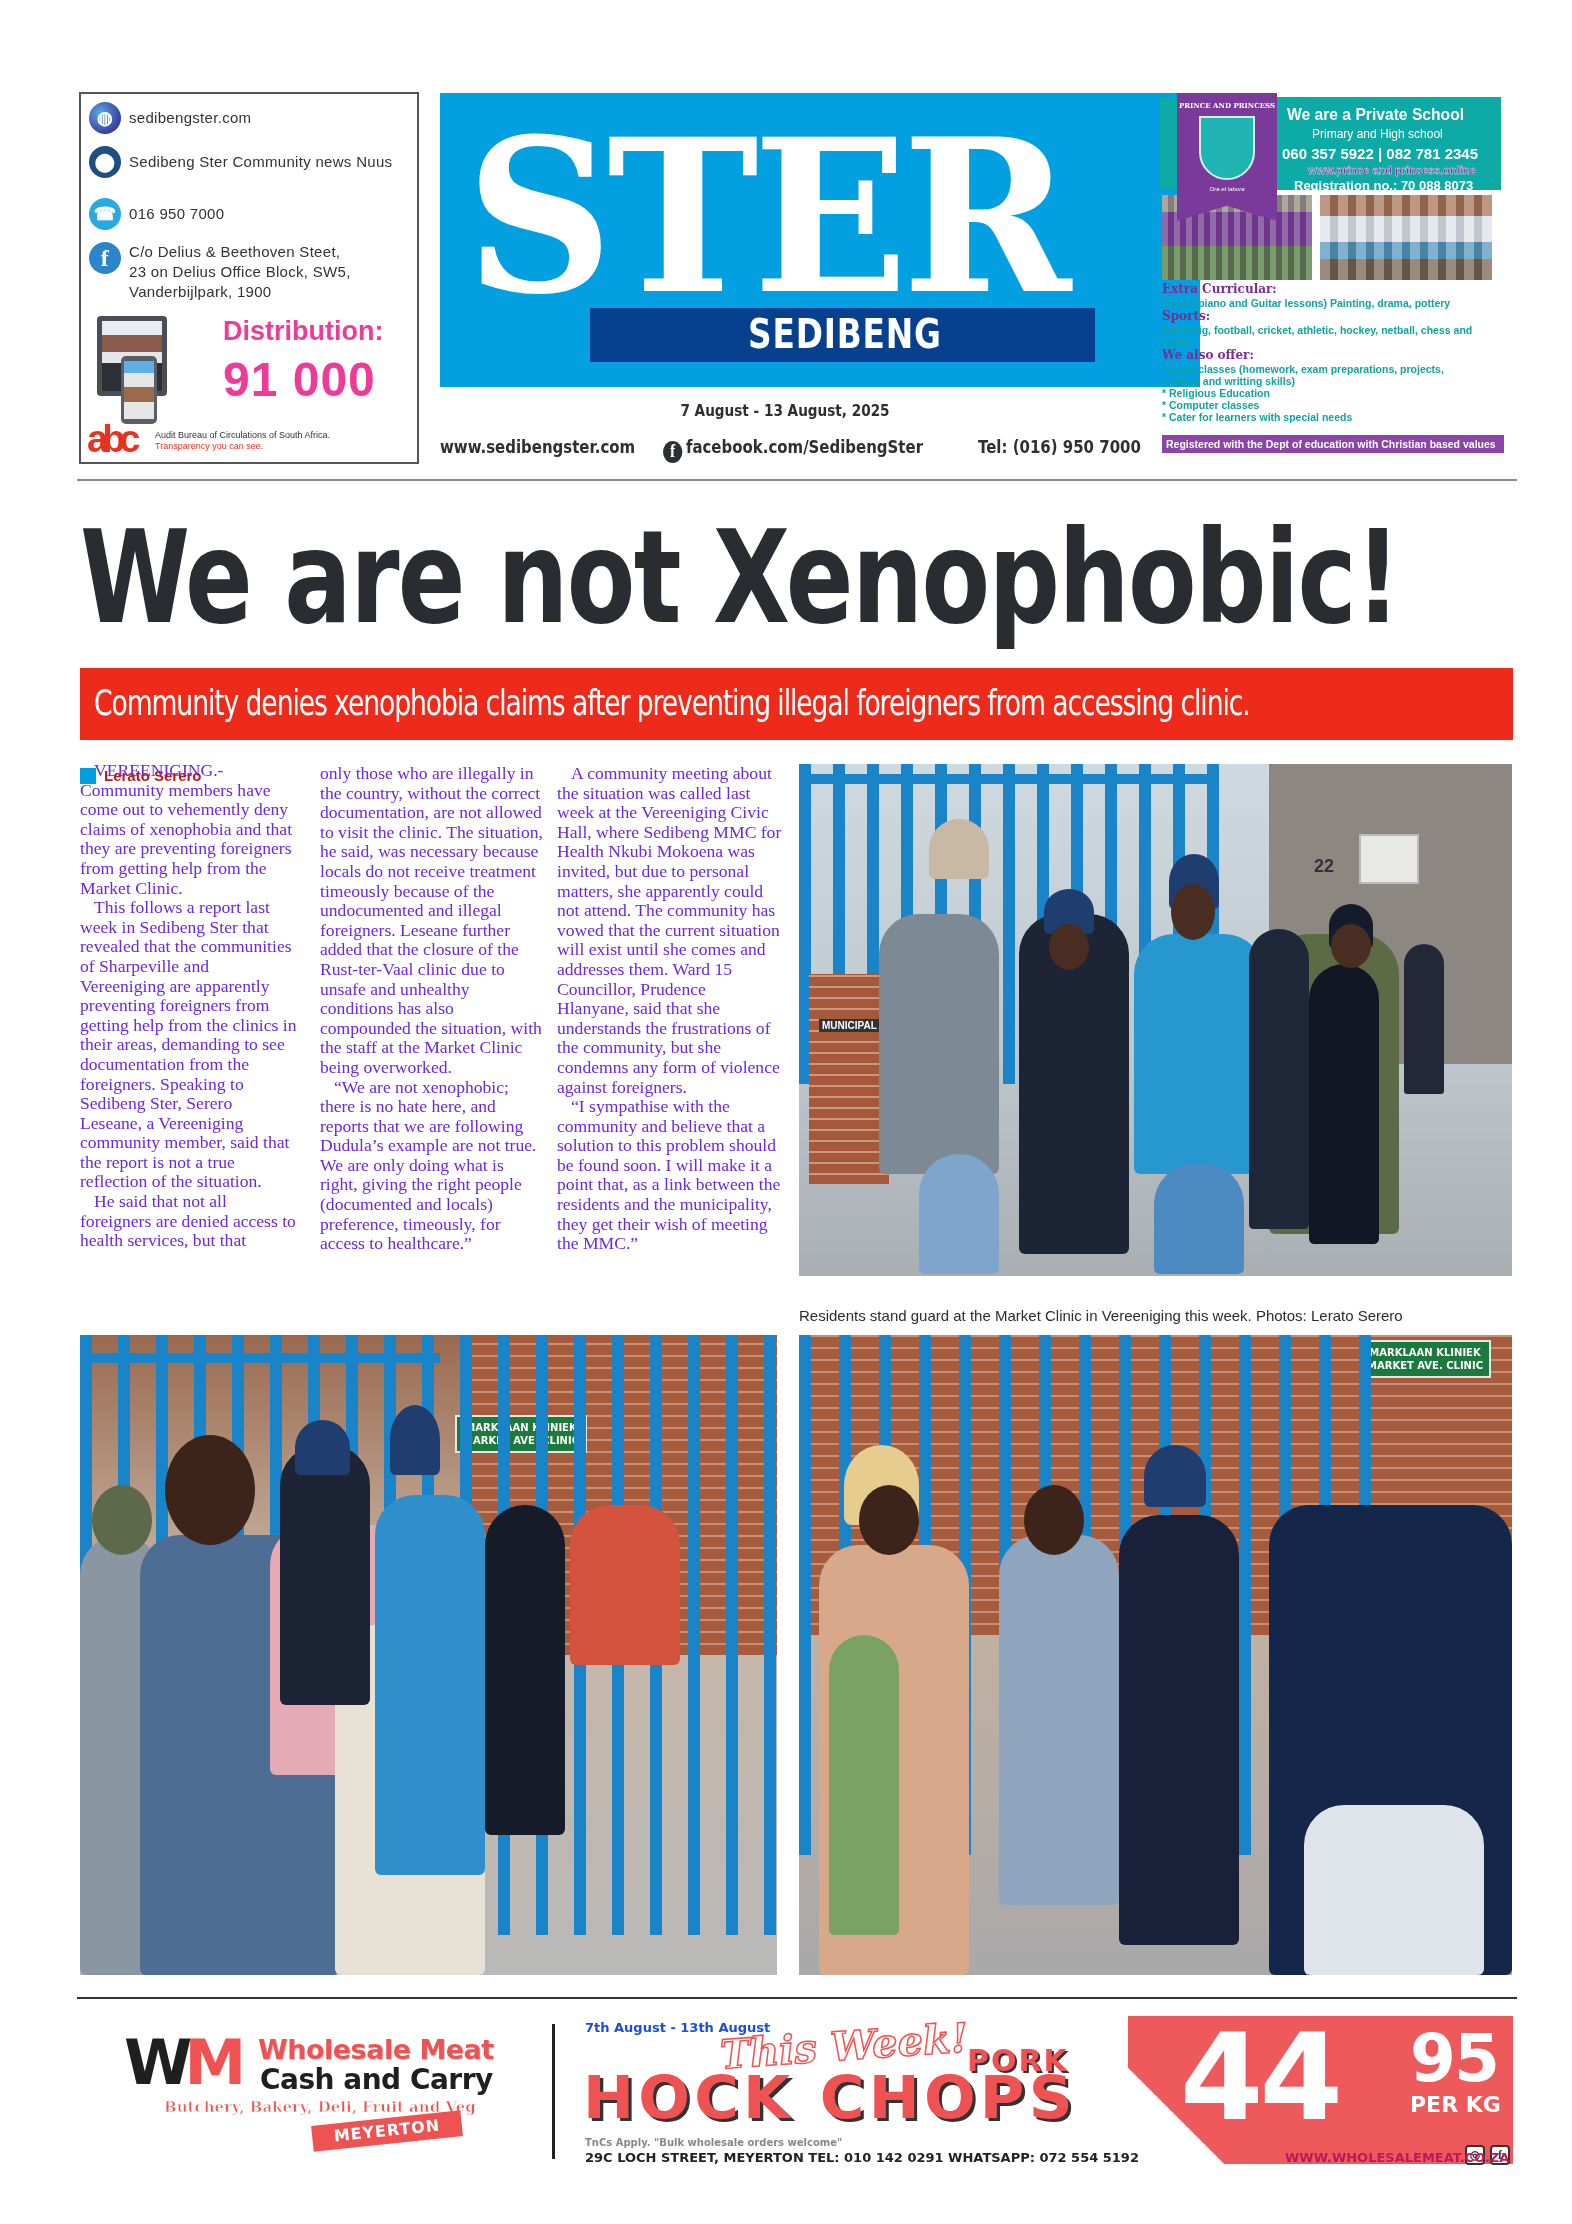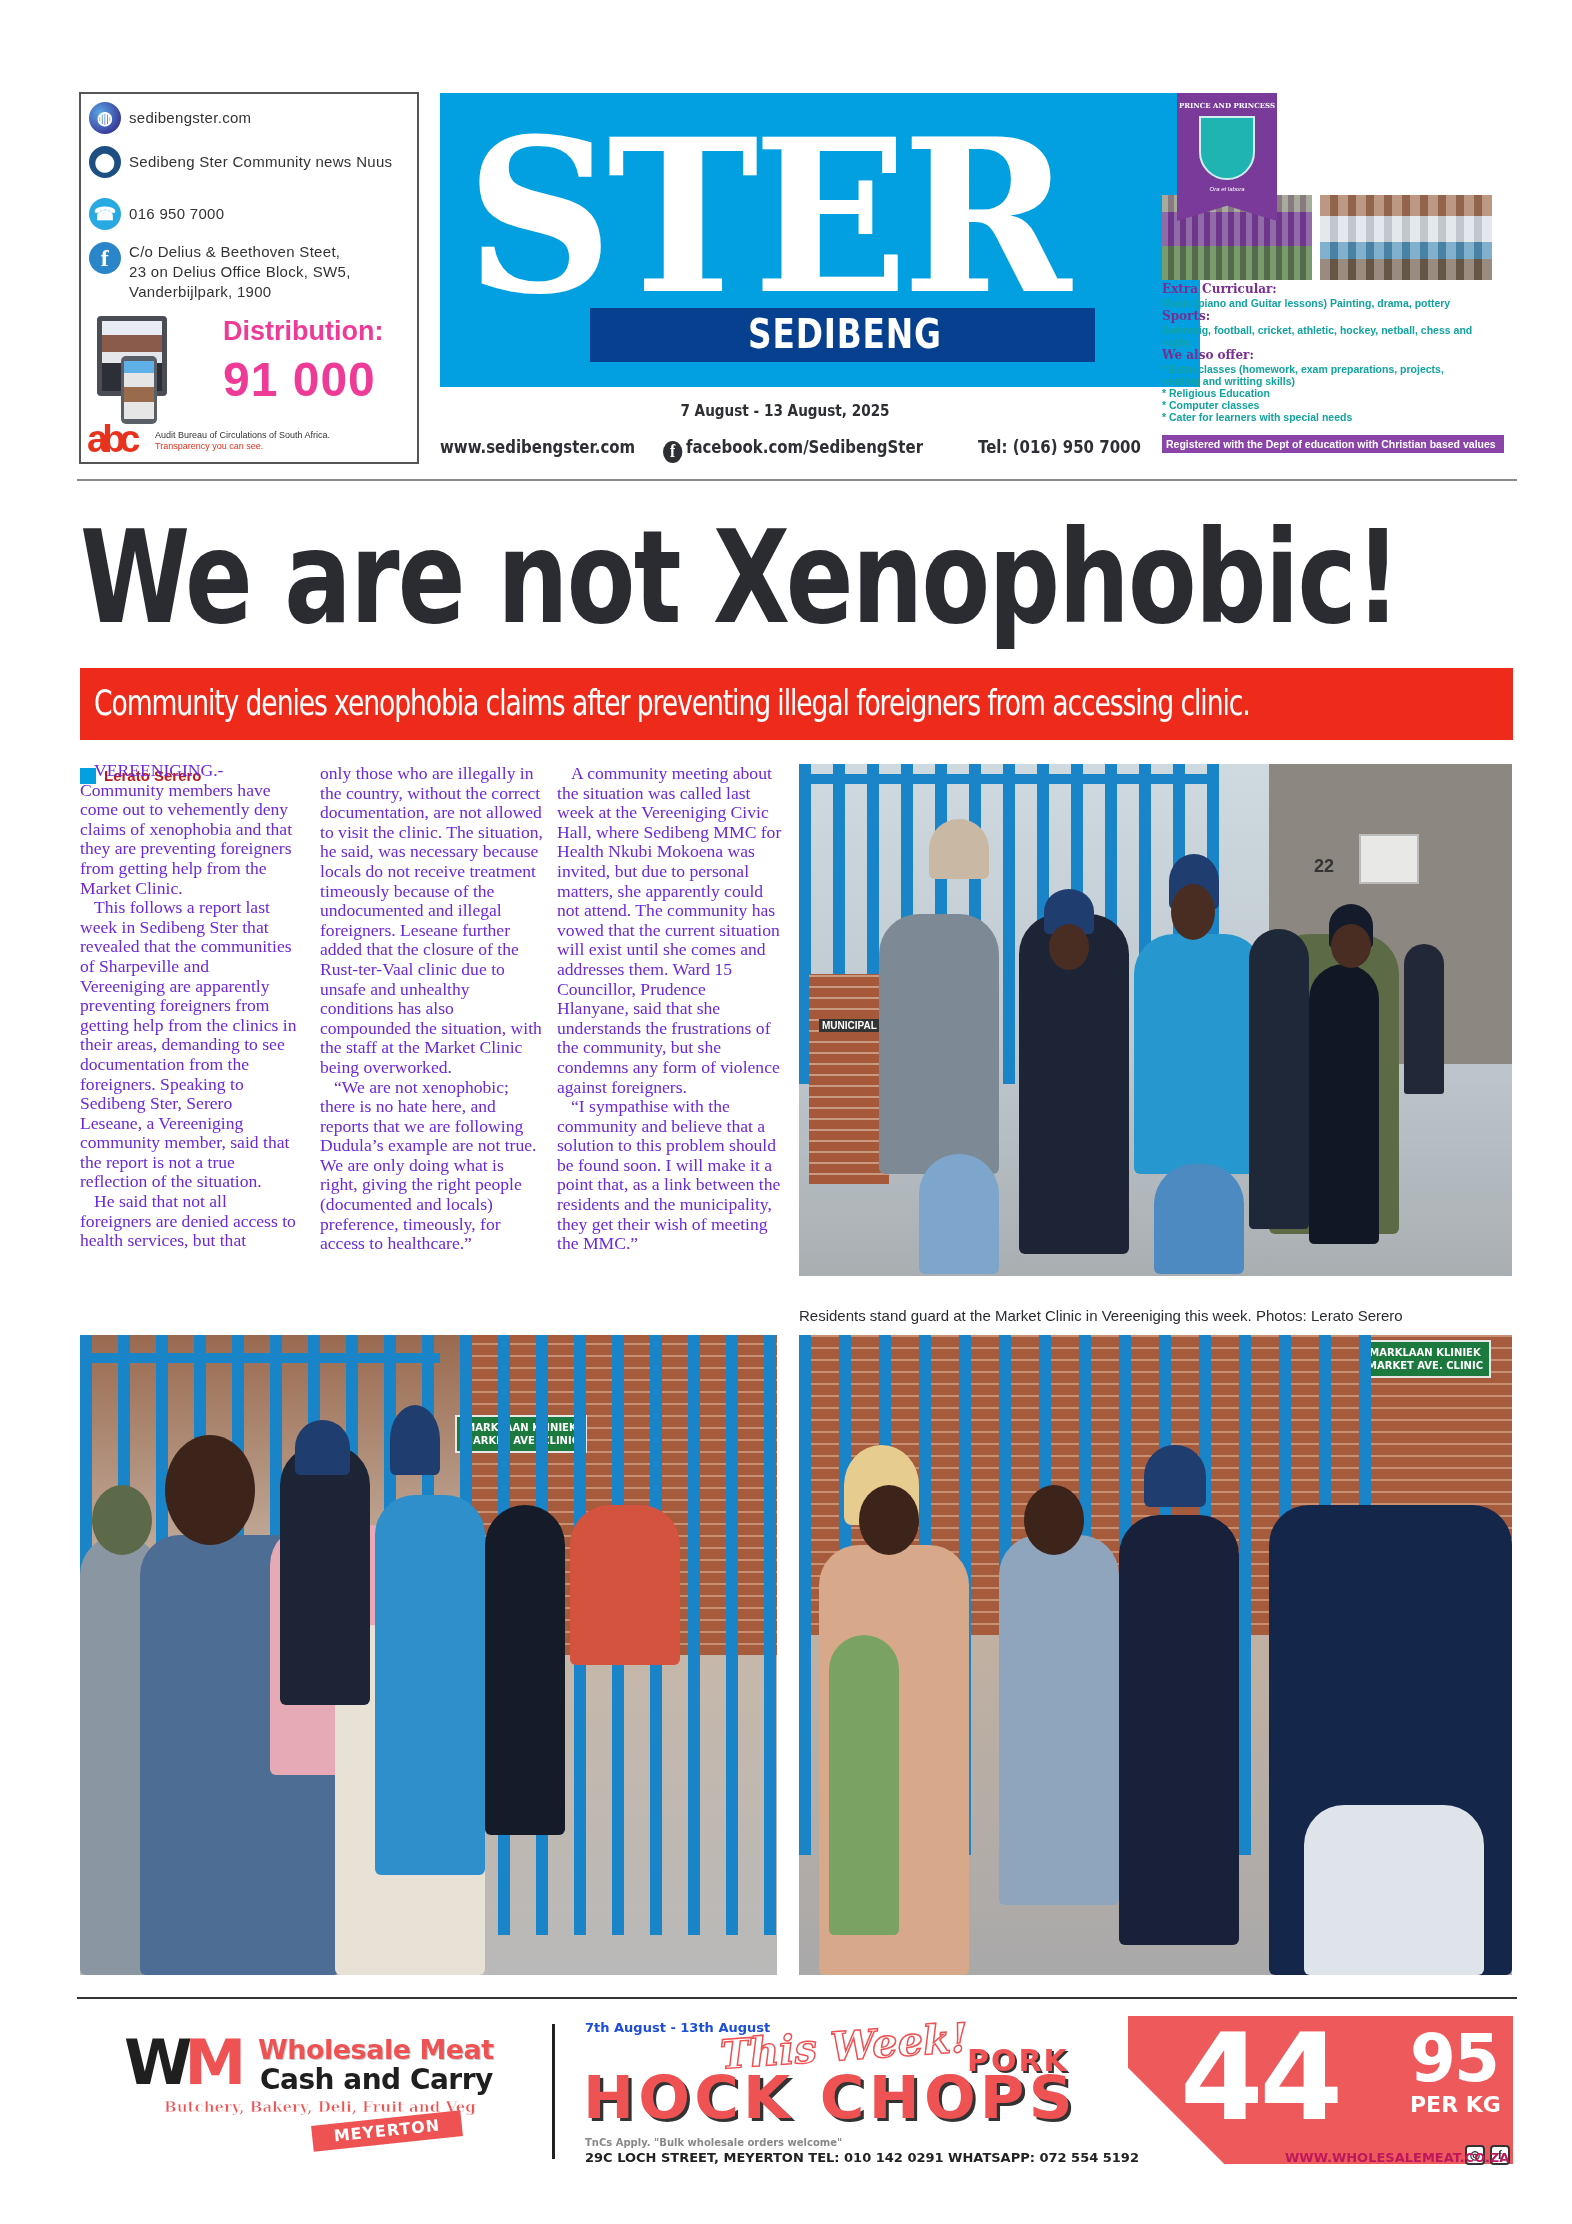--- a/index.html
+++ b/index.html
@@ -158,20 +158,27 @@
 </div>
 
 <div class="issue-date">7 August - 13 August, 2025</div>
 <div class="meta-row" style="left:440px;">www.sedibengster.com</div>
 <div class="meta-row" style="left:663px;">
   <span class="fb-mini">f</span><span>facebook.com/SedibengSter</span>
 </div>
 <div class="meta-row" style="left:978px;">Tel: (016) 950 7000</div>
 
 <div class="school-ad">
+  <div class="school-banner">
+    <div class="school-h1">We are a Private School</div>
+    <div class="school-h2">Primary and High school</div>
+    <div class="school-phone">060 357 5922 | 082 781 2345</div>
+    <div class="school-web">www.prince and princess.online</div>
+    <div class="school-reg">Registration no.: 70 088 8073</div>
+  </div>
   <div class="school-photo1"></div>
   <div class="school-photo2"></div>
   <div class="school-crest">
     <div class="crest-title">PRINCE AND PRINCESS</div>
     <div class="crest-shield"></div>
     <div class="crest-motto">Ora et labora</div>
   </div>
   <div class="school-sec" style="top:192px;">Extra Curricular:</div>
   <div class="school-txt" style="top:207px;">Music (piano and Guitar lessons) Painting, drama, pottery</div>
   <div class="school-sec" style="top:219px;">Sports:</div>

